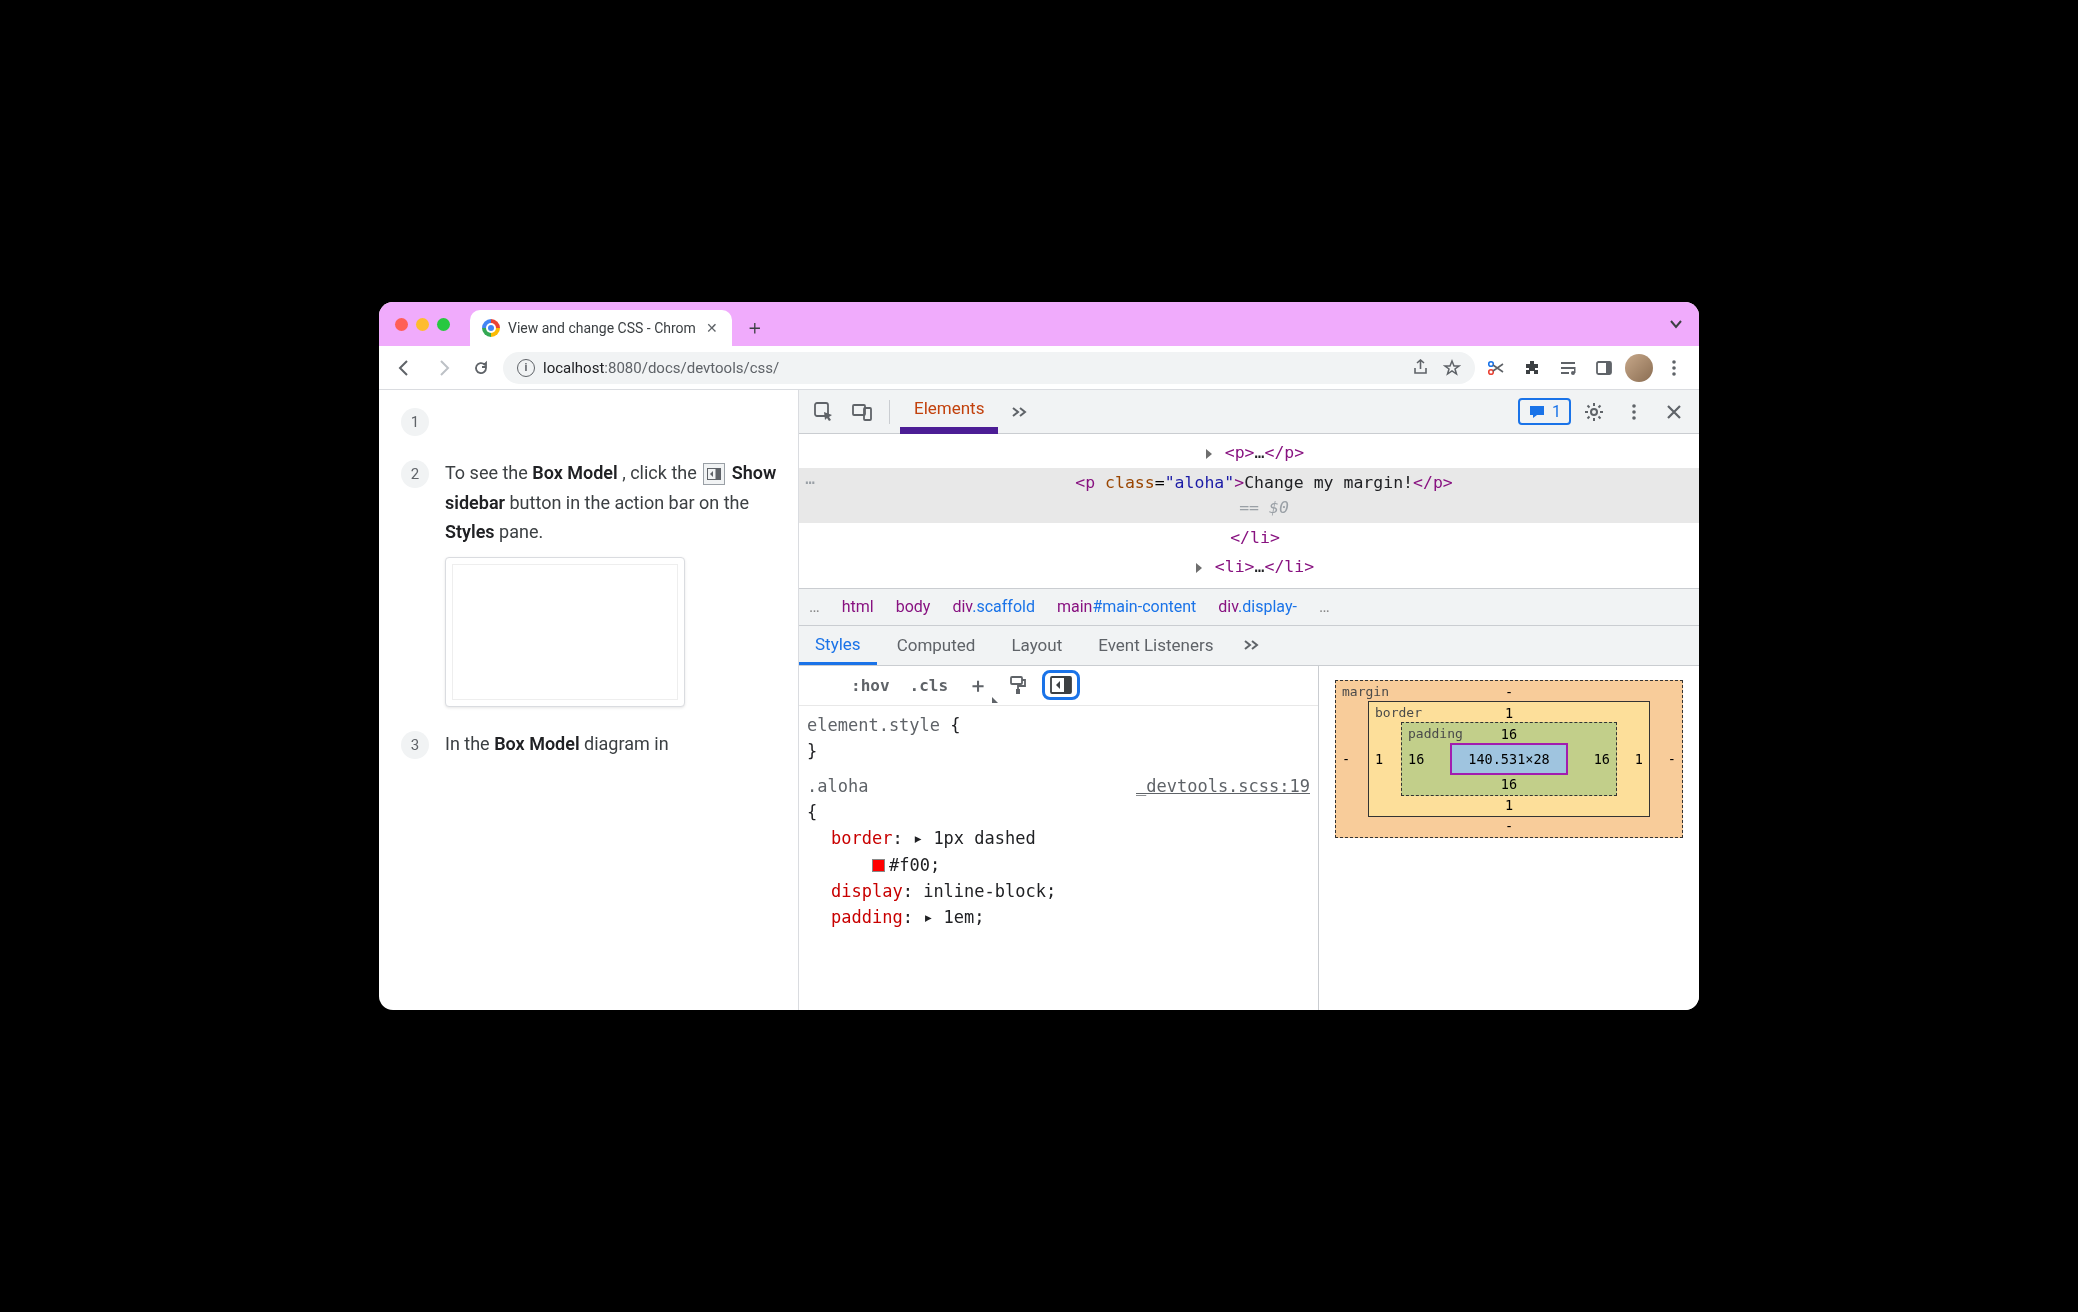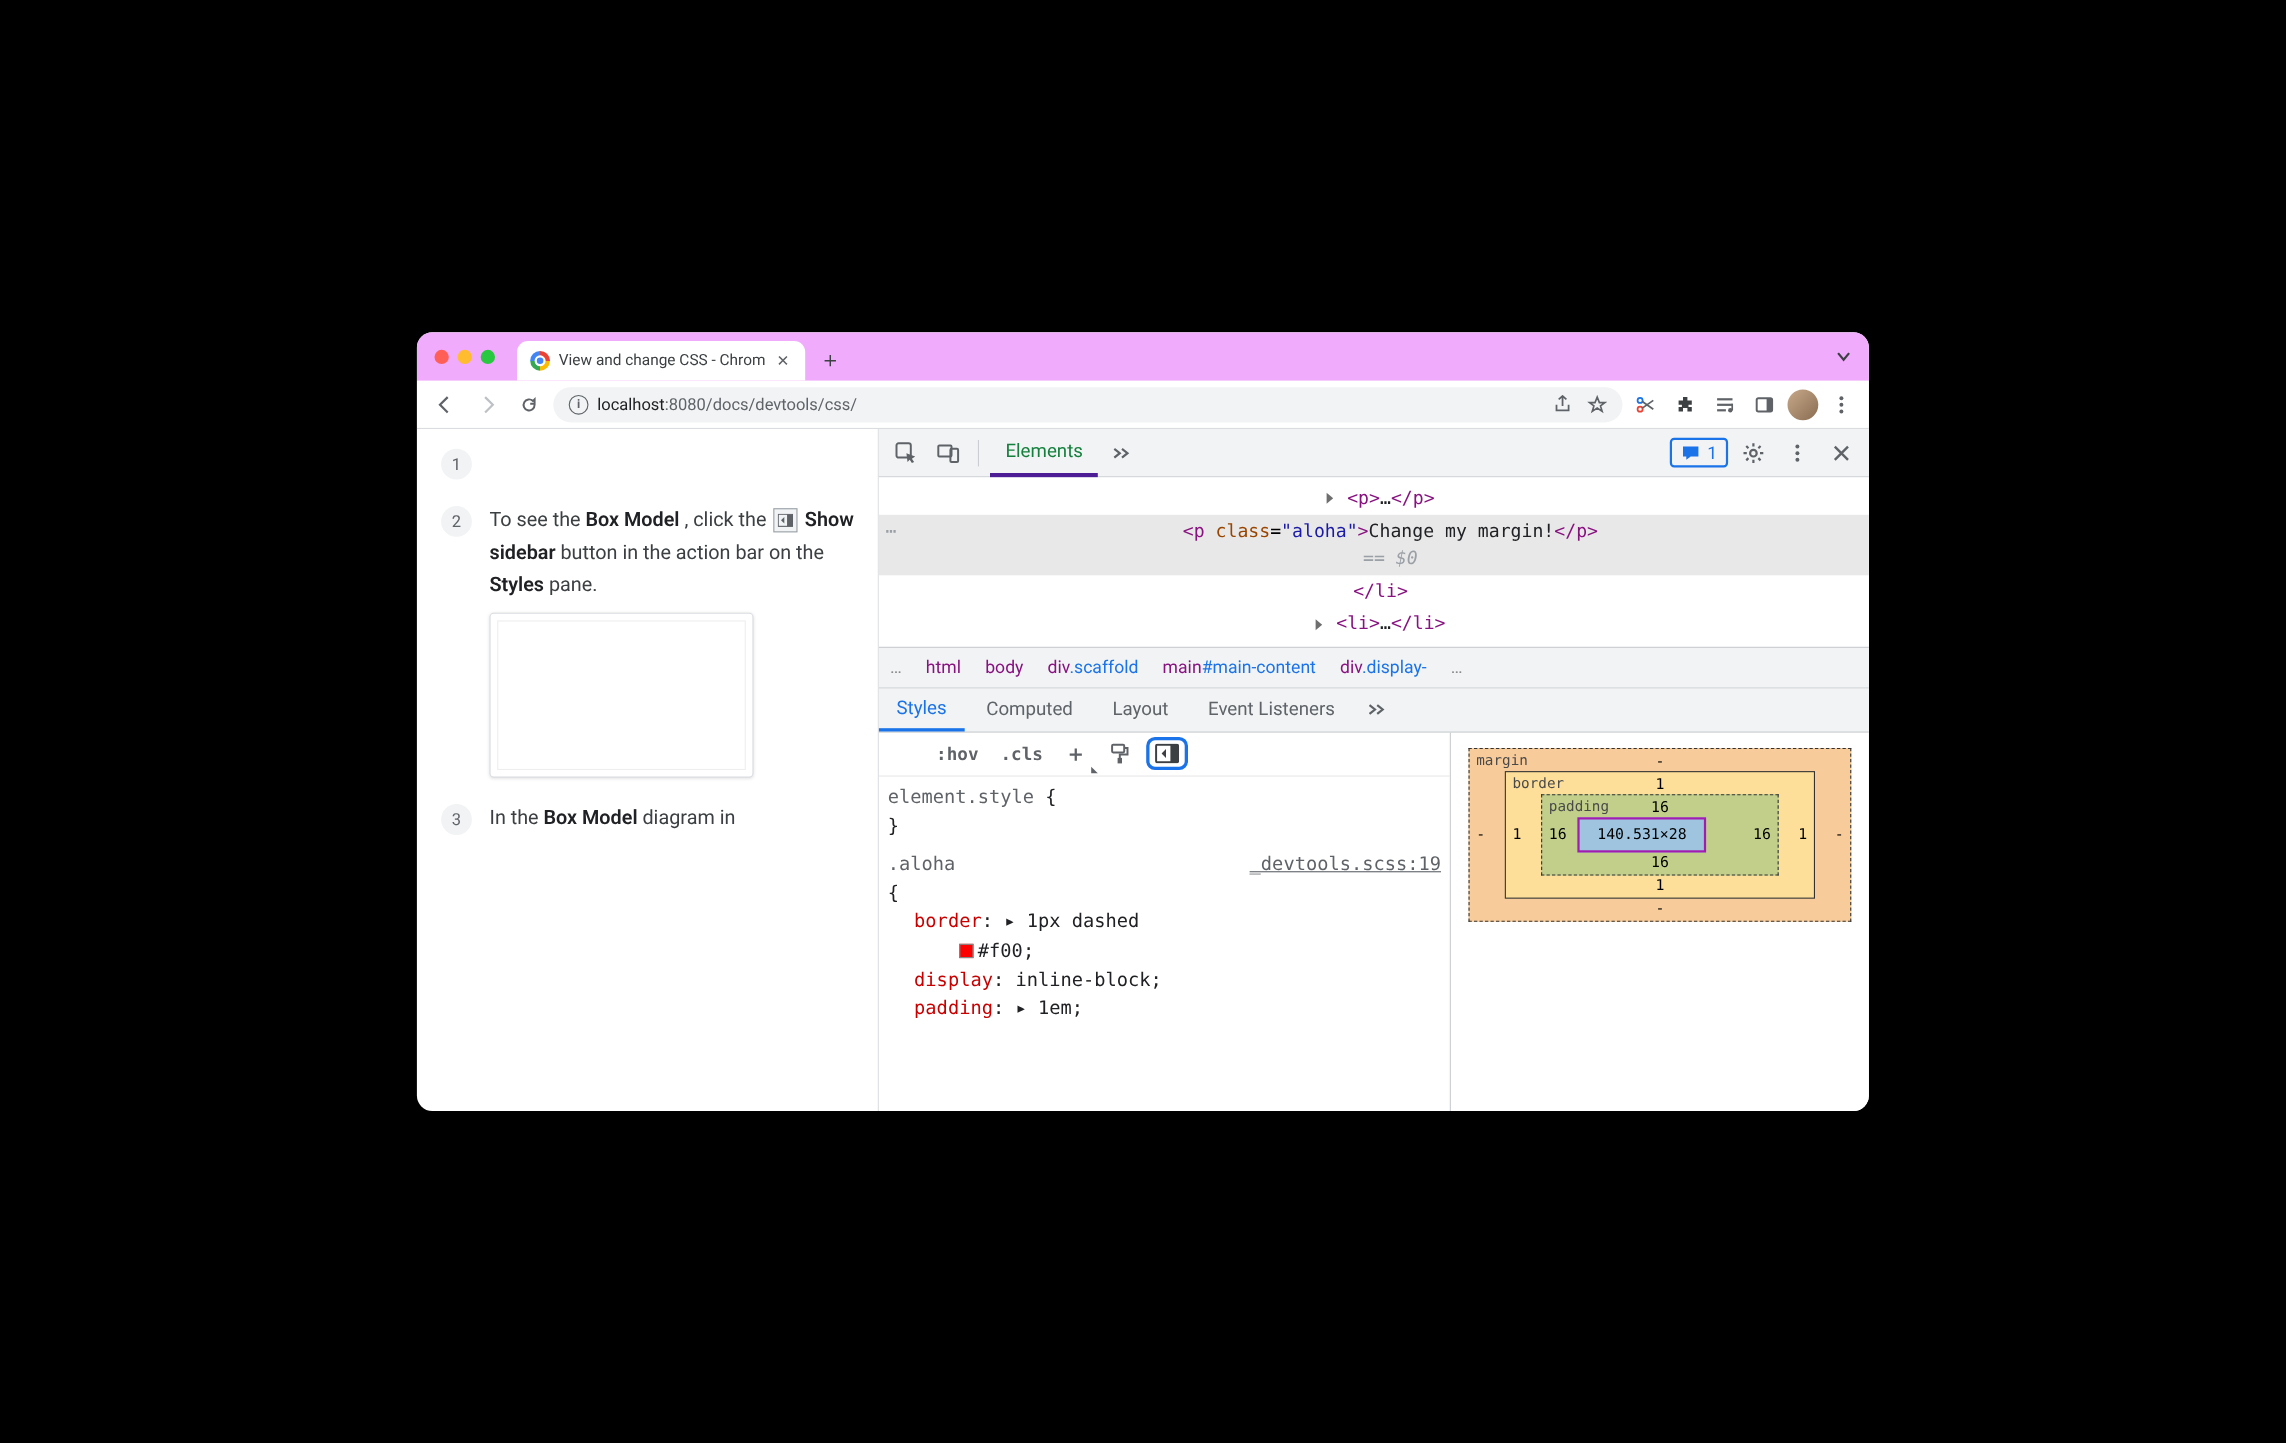--- a/index.html
+++ b/index.html
@@ -63,21 +63,21 @@
   .demo-box{border:1px dashed #e80000;padding:16px;display:inline-block;margin-top:10px;color:#3c4043;}
   .icon-chip{display:inline-flex;width:22px;height:22px;border:1px solid #9aa0a6;align-items:center;justify-content:center;vertical-align:middle;background:#f1f3f4;margin:0 2px;}
   .thumb{width:240px;height:150px;border:1px solid #dadce0;border-radius:4px;background:#fff;margin-top:10px;box-shadow:0 1px 3px rgba(0,0,0,.1);position:relative;overflow:hidden;}
   .thumb::before{content:"";position:absolute;inset:6px;border:1px solid #eee;}
   
   .devtools{flex:1;display:flex;flex-direction:column;background:#fff;min-width:0;}
   .dt-header{height:44px;background:#f1f3f4;border-bottom:1px solid #cacdd1;display:flex;align-items:center;padding:0 8px;gap:4px;}
   .dt-hbtn{width:34px;height:34px;display:flex;align-items:center;justify-content:center;color:#5f6368;}
   .dt-vsep{width:1px;height:24px;background:#cacdd1;margin:0 6px;}
   .dt-tab{padding:0 14px;height:44px;display:flex;align-items:center;font-size:17px;color:#5f6368;}
-  .dt-tab.active{color:#15803d;border-bottom:4px solid #4c1d95;}
+  .dt-tab.active{color:#c2410c;border-bottom:7px solid #4c1d95;}
   .dt-right{margin-left:auto;display:flex;align-items:center;gap:6px;}
   .issue-badge{display:flex;align-items:center;gap:6px;border:2px solid #1a73e8;border-radius:4px;padding:2px 8px;color:#1a73e8;font-size:16px;}
   
   .dom{font-family:ui-monospace,Menlo,Consolas,monospace;font-size:16.5px;padding:4px 0 6px;background:#fff;line-height:1.55;}
   .dom-line{padding:2px 0 2px 12px;white-space:nowrap;}
   .dom-line.center{text-align:center;}
   .dom-sel{background:#e8e8e8;}
   .dom-tag{color:#881280}.dom-attrname{color:#994500}.dom-attrval{color:#1a1aa6}.dom-text{color:#202124}.dom-gray{color:#9aa0a6;font-style:italic}
   .dom-options{position:absolute;left:6px;color:#9aa0a6;letter-spacing:2px;}
   .dom-sel-row{position:relative;padding-left:30px;}
@@ -97,21 +97,21 @@
   .styles-spacer{width:30px}
   .sa-btn{padding:2px 6px;font-weight:bold;}
   .sa-highlight{border:3px solid #1a73e8;border-radius:8px;padding:3px 5px;display:flex;align-items:center;}
   .css{font-family:ui-monospace,Menlo,Consolas,monospace;font-size:17px;padding:6px 8px;line-height:1.55;color:#202124;overflow:hidden;}
   .css .sel{color:#5f6368}
   .css .src{float:right;color:#5f6368;text-decoration:underline;}
   .css .prop{color:#c80000}
   .css .val{color:#202124}
   .swatch{display:inline-block;width:13px;height:13px;background:#f00;border:1px solid #888;vertical-align:middle;margin-right:4px;}
   .boxmodel{width:380px;padding:14px 16px;}
-  .bm-layer{position:relative;border:1px dashed #333;padding:20px 32px;text-align:left;font-size:13.5px;font-family:ui-monospace,Menlo,monospace;}
+  .bm-layer{position:relative;border:1px dashed #333;padding:20px 32px;text-align:center;font-size:13.5px;font-family:ui-monospace,Menlo,monospace;}
   .bm-margin{background:#f8cc9a;}
   .bm-border{background:#fddf9a;border-style:solid;}
   .bm-padding{background:#c2cf8a;border-style:dashed;}
   .bm-content{background:#9fc4df;border:2px solid #a21caf;padding:6px 16px;display:inline-block;}
   .bm-label{position:absolute;top:3px;left:6px;font-size:13px;color:#4a4a4a;}
   .bm-top{position:absolute;top:3px;left:50%;transform:translateX(-50%);}
   .bm-bottom{position:absolute;bottom:3px;left:50%;transform:translateX(-50%);}
   .bm-left{position:absolute;left:6px;top:50%;transform:translateY(-50%);}
   .bm-right{position:absolute;right:6px;top:50%;transform:translateY(-50%);}
   svg{display:block}

